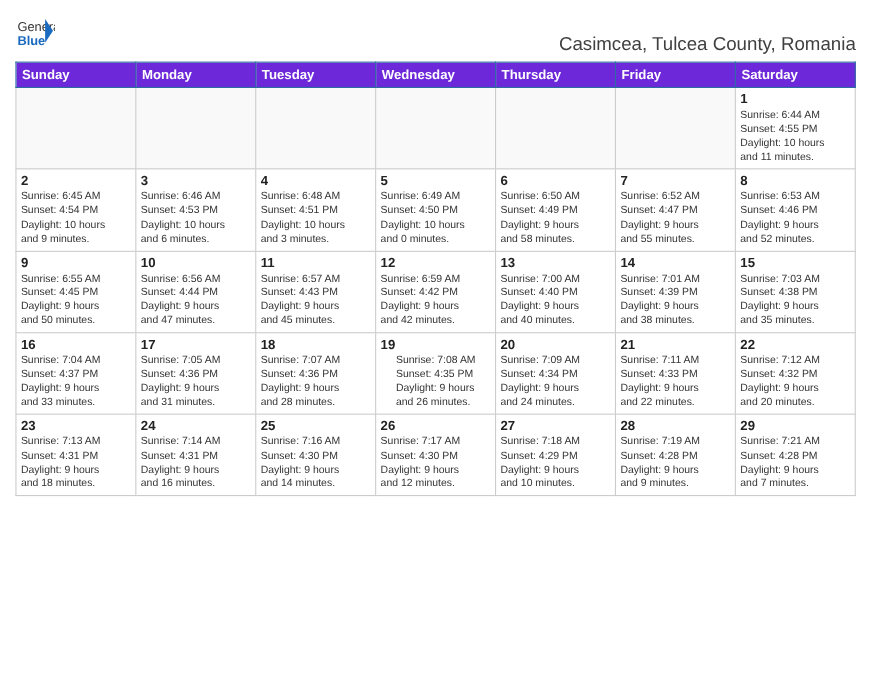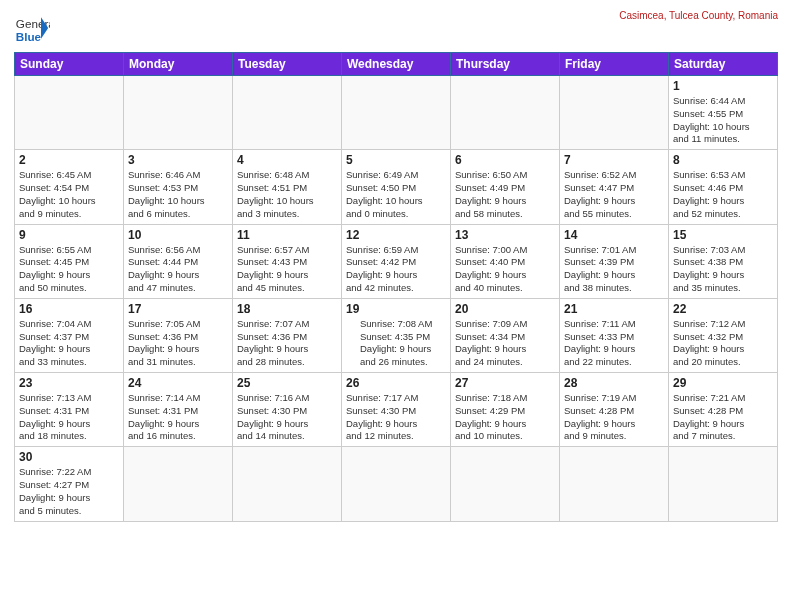--- a/index.html
+++ b/index.html
@@ -34,22 +34,23 @@
     }
     .title-block {
       text-align: right;
     }
     .cal-title {
       font-size: 28px;
       font-weight: bold;
       color: #222;
     }
     .cal-subtitle {
-      font-size: 10px;
-      color: #b91c1c;
+      font-size: 17px;
+      color: #404040;
+      margin-top: 20px;
     }
     .calendar {
       width: 100%;
       border-collapse: collapse;
       border: 1px solid #ccc;
     }
     .calendar th {
       background: #6d28d9;
       color: #fff;
       text-align: left;
@@ -327,30 +328,15 @@
 and 9 minutes.</div>
           </td>
           <td>
             <div class="day-num">29</div>
             <div class="day-info" style="white-space: pre-line;">Sunrise: 7:21 AM
 Sunset: 4:28 PM
 Daylight: 9 hours
 and 7 minutes.</div>
           </td>
         </tr>
-        <tr class="last-row">
-          <td>
-            <div class="day-num">30</div>
-            <div class="day-info" style="white-space: pre-line;">Sunrise: 7:22 AM
-Sunset: 4:27 PM
-Daylight: 9 hours
-and 5 minutes.</div>
-          </td>
-          <td class="empty"></td>
-          <td class="empty"></td>
-          <td class="empty"></td>
-          <td class="empty"></td>
-          <td class="empty"></td>
-          <td class="empty"></td>
-        </tr>
       </tbody>
   </table>
 </div>
 
 </body></html>

